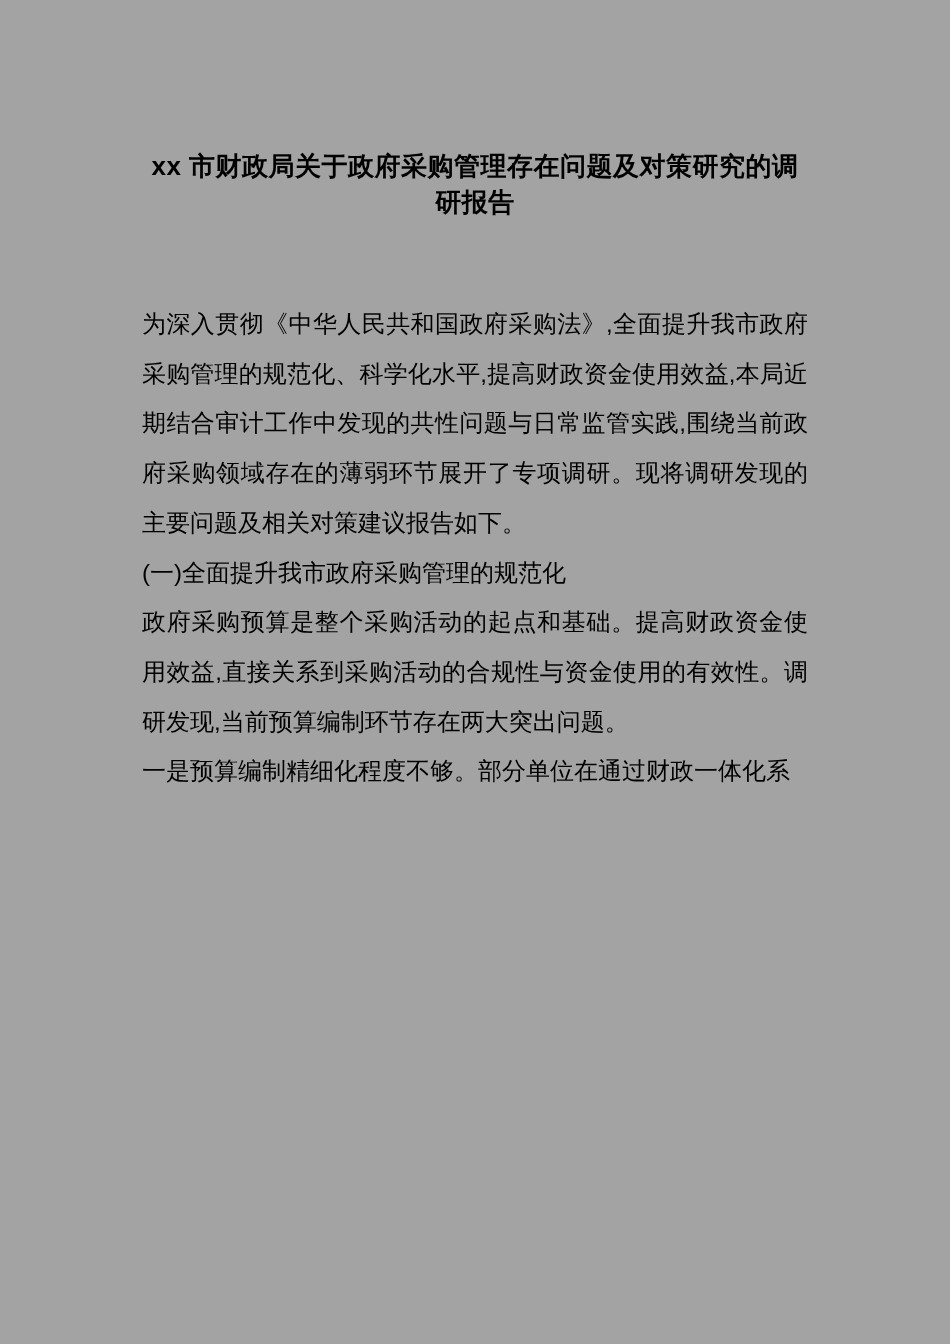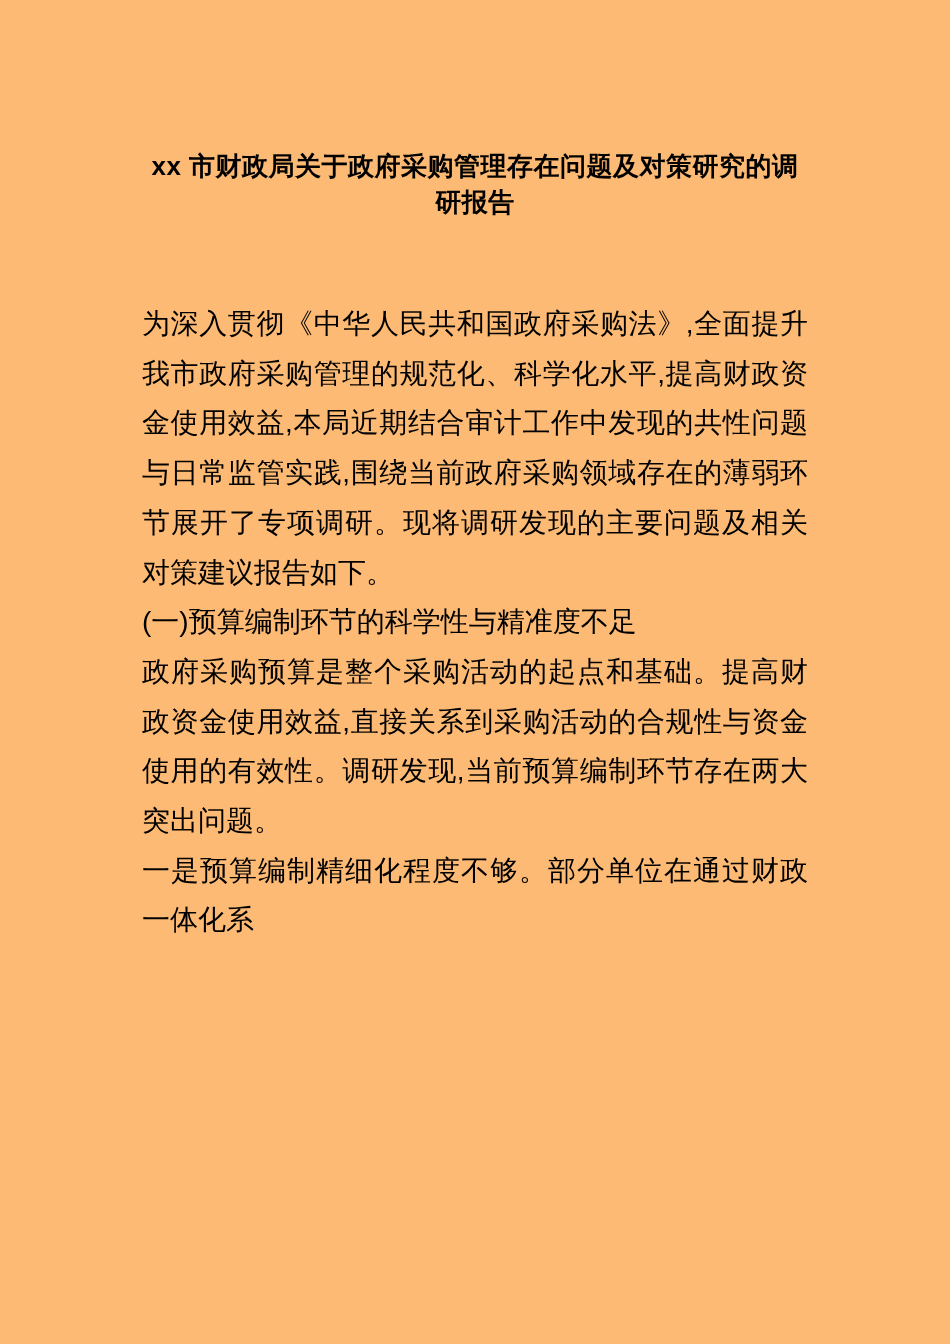--- a/index.html
+++ b/index.html
@@ -4,21 +4,21 @@
 <style>
   html, body {
     margin: 0;
     padding: 0;
     background: #ffffff;
   }
   .page {
     position: relative;
     width: 950px;
     height: 1344px;
-    background: #fdba74;
+    background: #a3a3a3;
     overflow: hidden;
     font-family: "Liberation Sans", sans-serif;
     color: #000000;
     box-sizing: border-box;
   }
   .doc {
     position: absolute;
     left: 142px;
     top: 0;
     width: 666px;
@@ -26,38 +26,38 @@
   .doc-title {
     margin: 148px 0 0 0;
     font-size: 26px;
     line-height: 36px;
     font-weight: 700;
     text-align: center;
     letter-spacing: 0.5px;
   }
   .doc-body {
     margin-top: 79px;
-    font-size: 28px;
+    font-size: 24px;
     line-height: 49.7px;
   }
   .doc-body p {
     margin: 0;
     padding: 0;
     text-align: justify;
     text-justify: inter-character;
     word-break: break-all;
     overflow-wrap: break-word;
   }
 </style>
 </head>
 <body>
 
 <div class="page">
   <div class="doc">
     <h1 class="doc-title">xx 市财政局关于政府采购管理存在问题及对策研究的调研报告</h1>
     <div class="doc-body">
       <p>为深入贯彻《中华人民共和国政府采购法》,全面提升我市政府采购管理的规范化、科学化水平,提高财政资金使用效益,本局近期结合审计工作中发现的共性问题与日常监管实践,围绕当前政府采购领域存在的薄弱环节展开了专项调研。现将调研发现的主要问题及相关对策建议报告如下。</p>
-      <p>(一)预算编制环节的科学性与精准度不足</p>
+      <p>(一)全面提升我市政府采购管理的规范化</p>
       <p>政府采购预算是整个采购活动的起点和基础。提高财政资金使用效益,直接关系到采购活动的合规性与资金使用的有效性。调研发现,当前预算编制环节存在两大突出问题。</p>
       <p>一是预算编制精细化程度不够。部分单位在通过财政一体化系</p>
     </div>
   </div>
 </div>
 
 </body></html>

